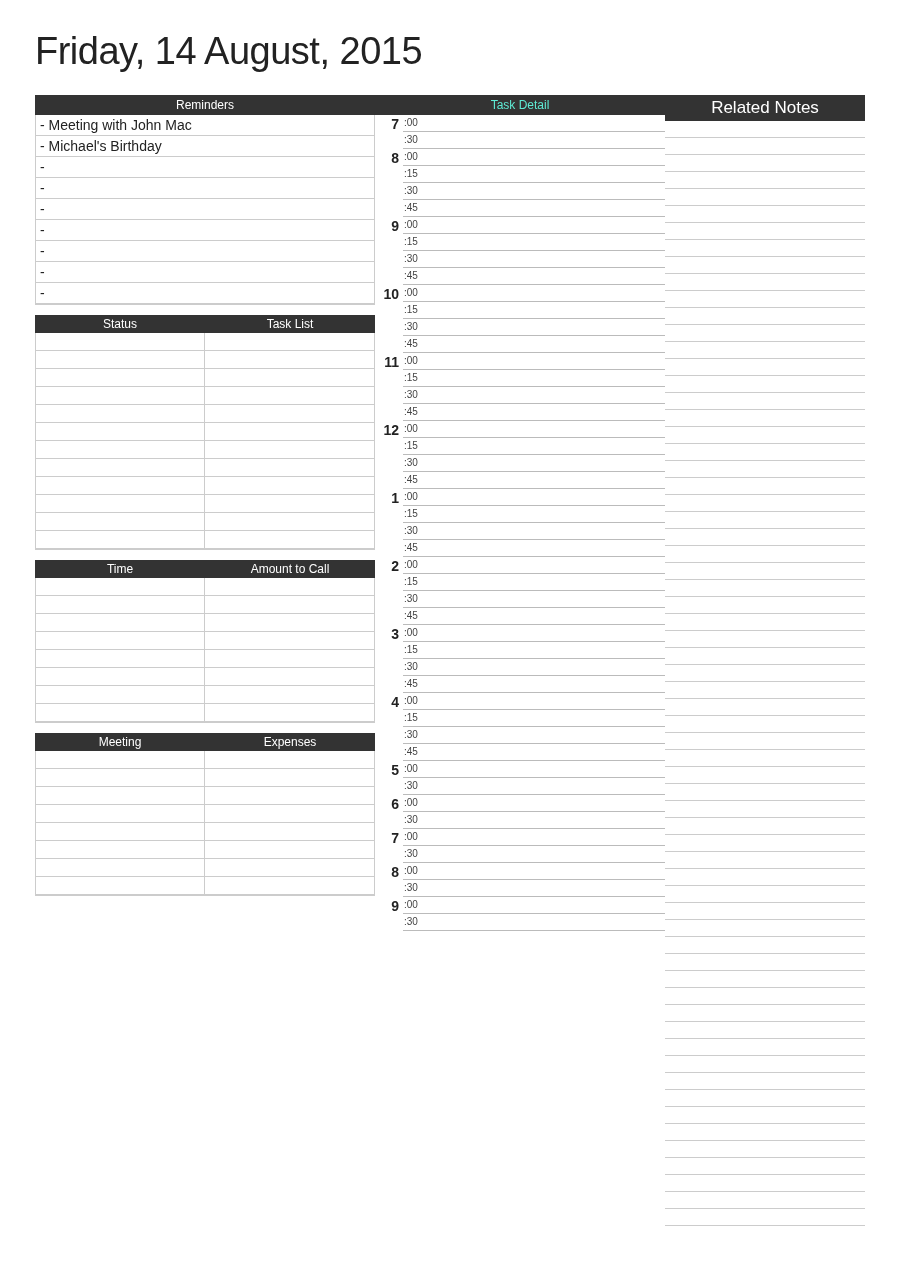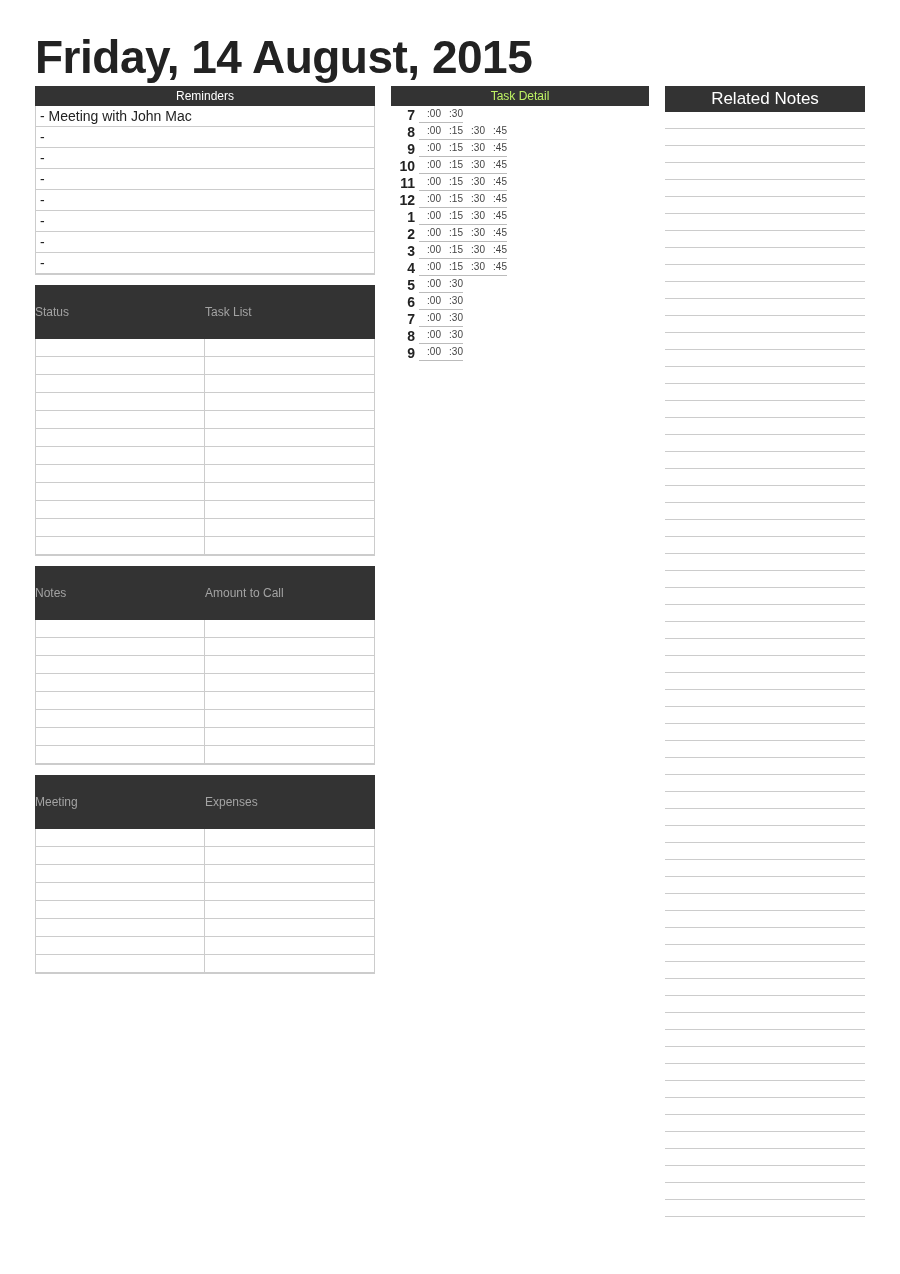--- a/index.html
+++ b/index.html
@@ -5,29 +5,29 @@
     * { margin: 0; padding: 0; box-sizing: border-box; }
     body {
       background: #fff;
       font-family: Arial, Helvetica, sans-serif;
       width: 900px;
       min-height: 1274px;
       padding: 30px 35px 30px 35px;
       color: #222;
     }
     h1 {
-      font-size: 46px;
-      font-weight: bold;
-      margin-bottom: 2px;
+      font-size: 38px;
+      font-weight: normal;
+      margin-bottom: 22px;
       letter-spacing: -0.5px;
     }
     .main-grid {
       display: grid;
       grid-template-columns: 340px 1fr 200px;
-      gap: 0 16px;
+      gap: 0 0;
       align-items: start;
     }
     
     .left-col {
       display: flex;
       flex-direction: column;
       gap: 0;
     }
     .section-header {
       background: #333;
@@ -36,24 +36,24 @@
       text-align: center;
       padding: 3px 0;
       font-weight: normal;
     }
     .section-header-two {
       display: grid;
       grid-template-columns: 1fr 1fr;
     }
     .section-header-two span {
       background: #333;
-      color: #a3a3a3;
+      color: #ffffff;
       font-size: 12px;
-      text-align: left;
-      padding: 20px 0;
+      text-align: center;
+      padding: 2px 0;
     }
     .reminders-list {
       border: 1px solid #ccc;
       border-top: none;
     }
     .reminders-list .row {
       border-bottom: 1px solid #ccc;
       padding: 2px 4px;
       font-size: 14px;
       min-height: 18px;
@@ -85,21 +85,21 @@
     .expenses-section {
       margin-top: 10px;
     }
     
     .middle-col {
       display: flex;
       flex-direction: column;
     }
     .task-detail-header {
       background: #333;
-      color: #bef264;
+      color: #5eead4;
       font-size: 12px;
       text-align: center;
       padding: 3px 0;
       font-weight: normal;
       margin-bottom: 0;
     }
     .time-block {
       display: flex;
       flex-direction: column;
     }
@@ -110,22 +110,21 @@
     }
     .hour-label {
       font-size: 14px;
       font-weight: bold;
       text-align: right;
       padding-right: 4px;
       padding-top: 1px;
     }
     .slots {
       display: flex;
-      flex-direction: row;
-      text-align: right;
+      flex-direction: column;
     }
     .slot {
       display: grid;
       grid-template-columns: 22px 1fr;
       border-bottom: 1px solid #bbb;
       min-height: 17px;
     }
     .slot-label {
       font-size: 10px;
       color: #444;
@@ -160,20 +159,21 @@
 <h1>Friday, 14 August, 2015</h1>
 
 <div class="main-grid">
 
   <div class="left-col">
 
     <div>
       <div class="section-header">Reminders</div>
       <div class="reminders-list">
         <div class="row">- Meeting with John Mac</div>
+        <div class="row">- Michael's Birthday</div>
         <div class="row">-</div>
         <div class="row">-</div>
         <div class="row">-</div>
         <div class="row">-</div>
         <div class="row">-</div>
         <div class="row">-</div>
         <div class="row">-</div>
       </div>
     </div>
 
@@ -229,21 +229,21 @@
           </div>
         <div class="row">
             <div class="cell"></div>
             <div class="cell"></div>
           </div>
       </div>
     </div>
 
     <div class="people-call-section">
       <div class="section-header-two">
-        <span>Notes</span>
+        <span>Time</span>
         <span>Amount to Call</span>
       </div>
       <div class="task-list-rows">
         <div class="row">
             <div class="cell"></div>
             <div class="cell"></div>
           </div>
         <div class="row">
             <div class="cell"></div>
             <div class="cell"></div>

